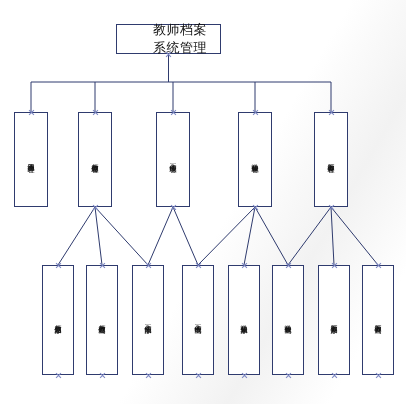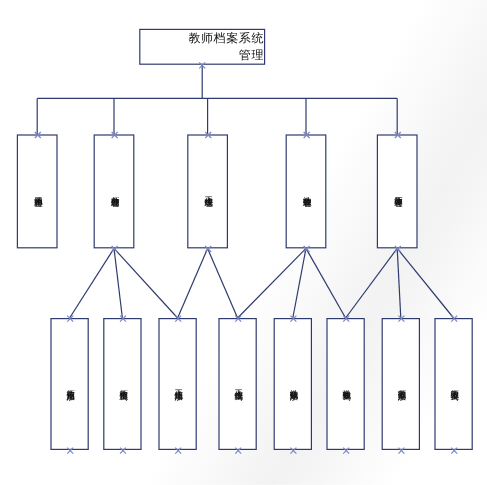--- a/index.html
+++ b/index.html
@@ -26,24 +26,24 @@
     writing-mode:vertical-rl;
     text-orientation:upright;
     font-size:7px;
     color:#111111;
     letter-spacing:0.5px;
     line-height:9px;
     text-align:center;
     white-space:pre-line;
   }
   .hlabel{
-    font-size:10px;
+    font-size:13px;
     color:#111111;
     letter-spacing:0.5px;
-    text-align:right;
+    text-align:left;
     margin-left:36px;
   }
   .xmark{
     position:absolute;
     width:7px;height:7px;
     pointer-events:none;
   }
   .xmark:before,.xmark:after{
     content:"";position:absolute;left:0;top:3px;width:7px;height:1px;
     background:#7b86c2;

